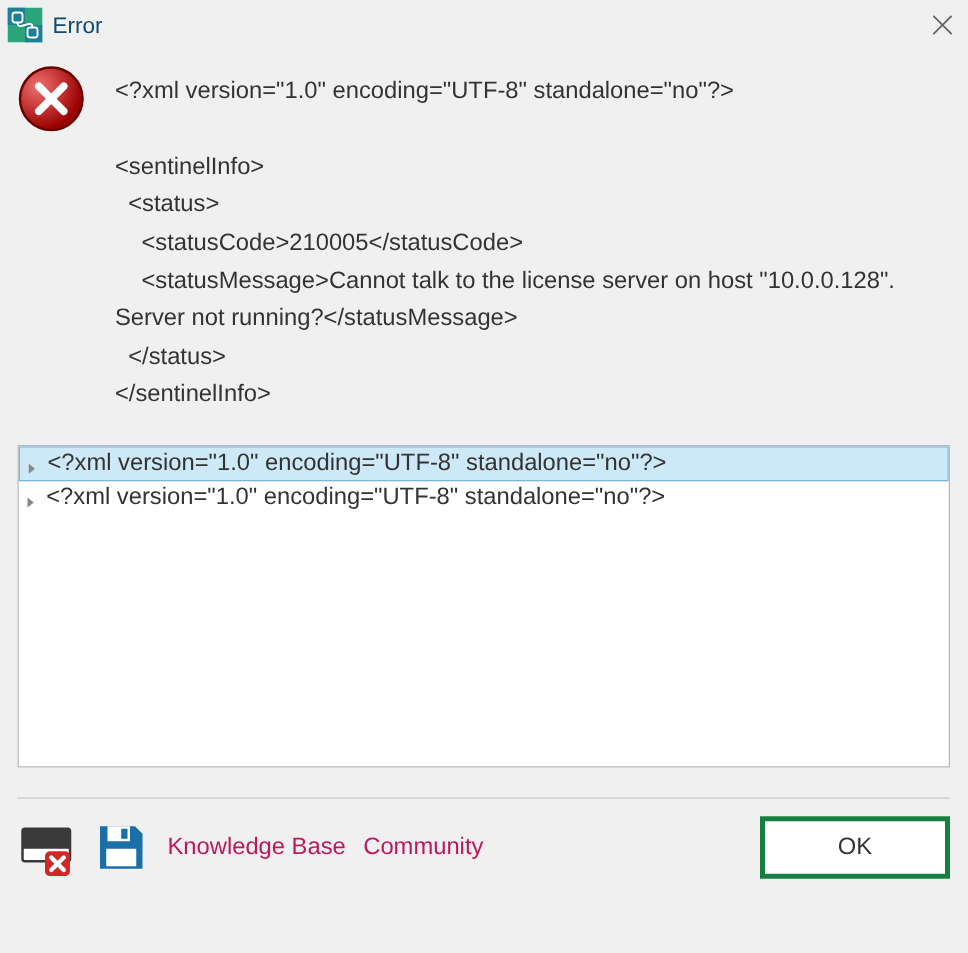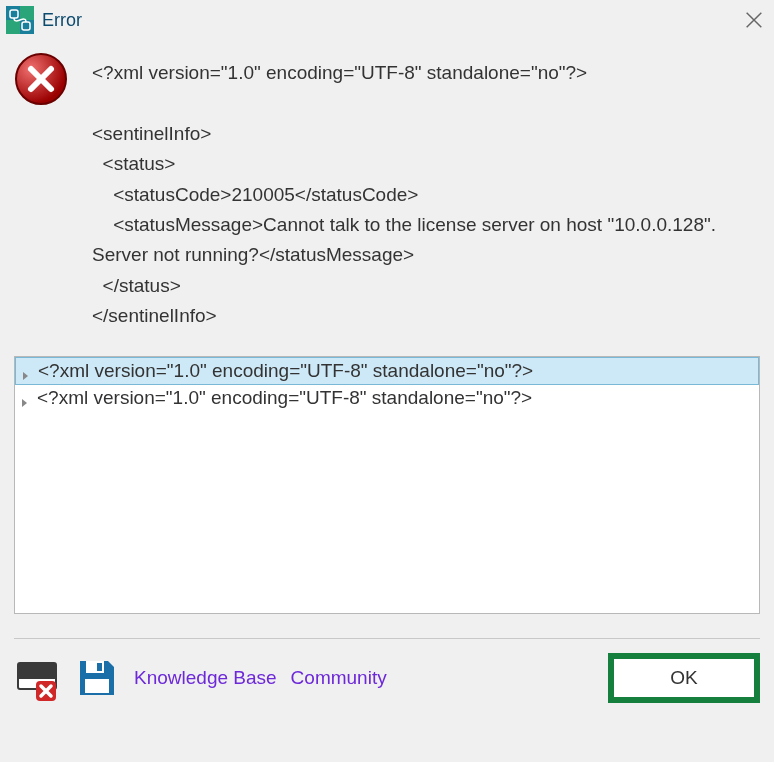--- a/index.html
+++ b/index.html
@@ -97,28 +97,28 @@
     display:flex;
     align-items:center;
     justify-content:center;
   }
   .links {
     display:flex;
     gap: 14px;
     font-size: 19px;
   }
   .links span {
-    color: #6d28d9;
+    color: #be185d;
     cursor:pointer;
   }
   .spacer { flex:1; }
   .ok-btn {
     width: 152px;
     height: 50px;
-    border: 6px solid #15803d;
+    border: 4px solid #15803d;
     background: #fff;
     font-size: 19px;
     color: #333;
     cursor:pointer;
     display:flex;
     align-items:center;
     justify-content:center;
   }
 </style>
 </head>

